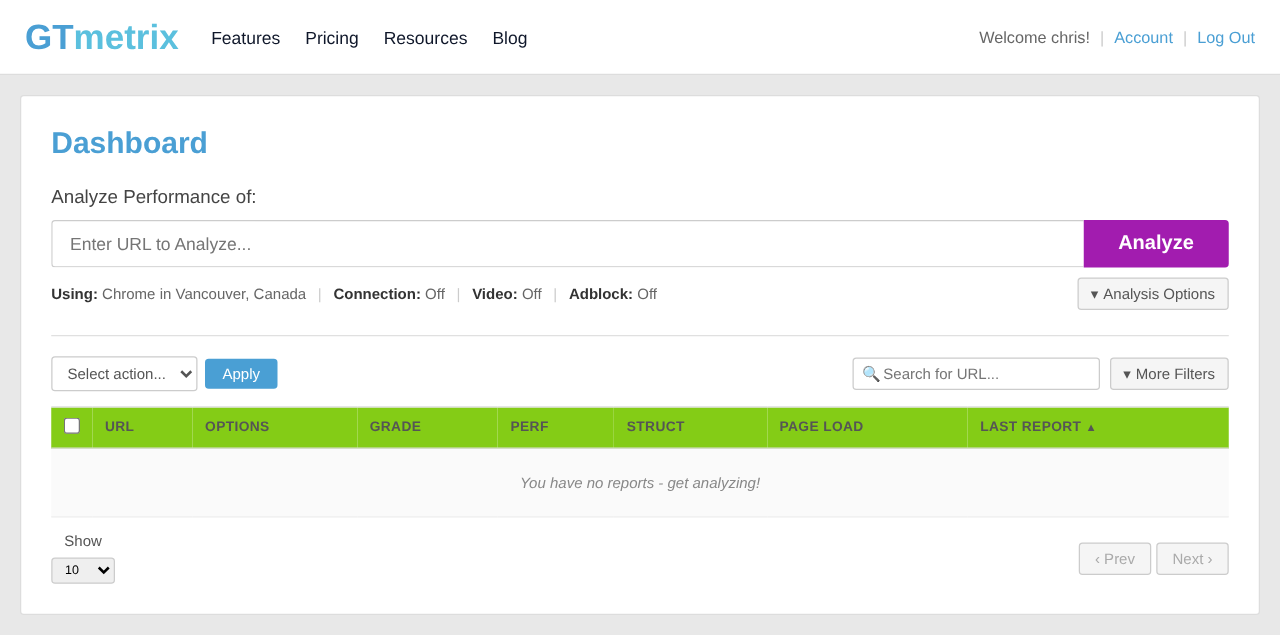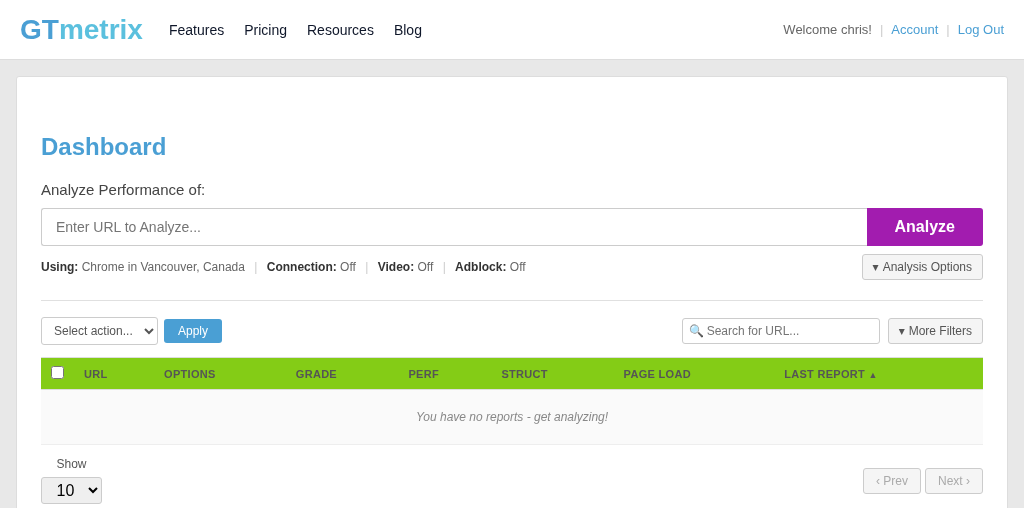--- a/index.html
+++ b/index.html
@@ -69,21 +69,20 @@
       border-radius: 3px;
       padding: 24px;
     }
 
     
     .dashboard-title {
       color: #4a9fd4;
       font-size: 24px;
       font-weight: bold;
       margin-bottom: 20px;
-      margin-top: 32px;
     }
     .section-label {
       font-size: 15px;
       color: #444;
       margin-bottom: 10px;
       font-weight: normal;
     }
 
     
     .url-input-row {
@@ -291,23 +290,22 @@
       display: flex;
       align-items: center;
       gap: 6px;
       font-size: 12px;
       color: #555;
       flex-direction: column;
     }
     .show-select {
       border: 1px solid #ccc;
       padding: 3px 6px;
-      font-size: 16px;
-      border-radius: 3px;
-      text-align: center;
+      font-size: 10px;
+      border-radius: 3px;
     }
     .pagination {
       display: flex;
       gap: 4px;
     }
     .page-btn {
       background: #f5f5f5;
       border: 1px solid #ccc;
       color: #555;
       padding: 5px 12px;

